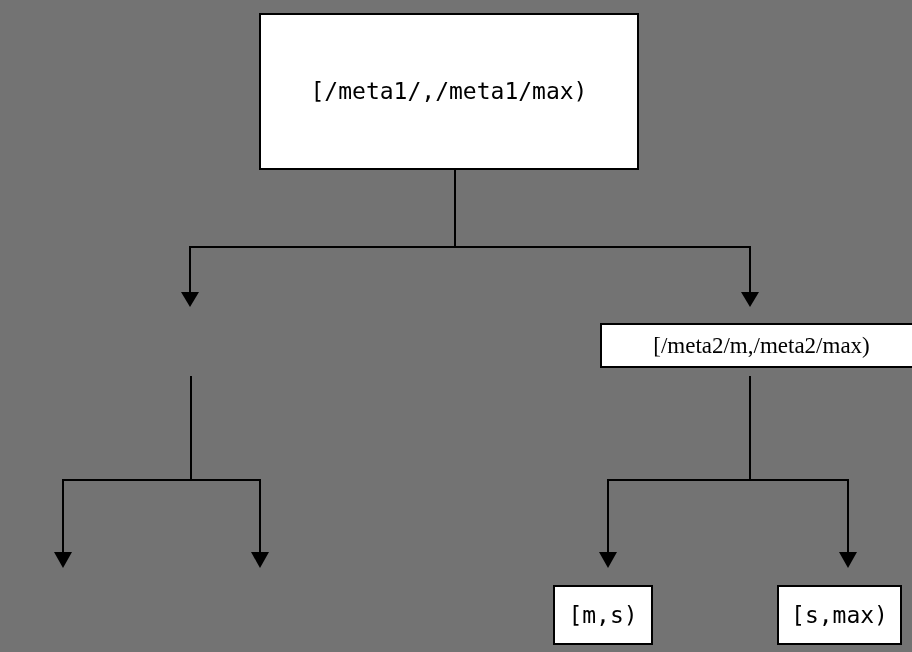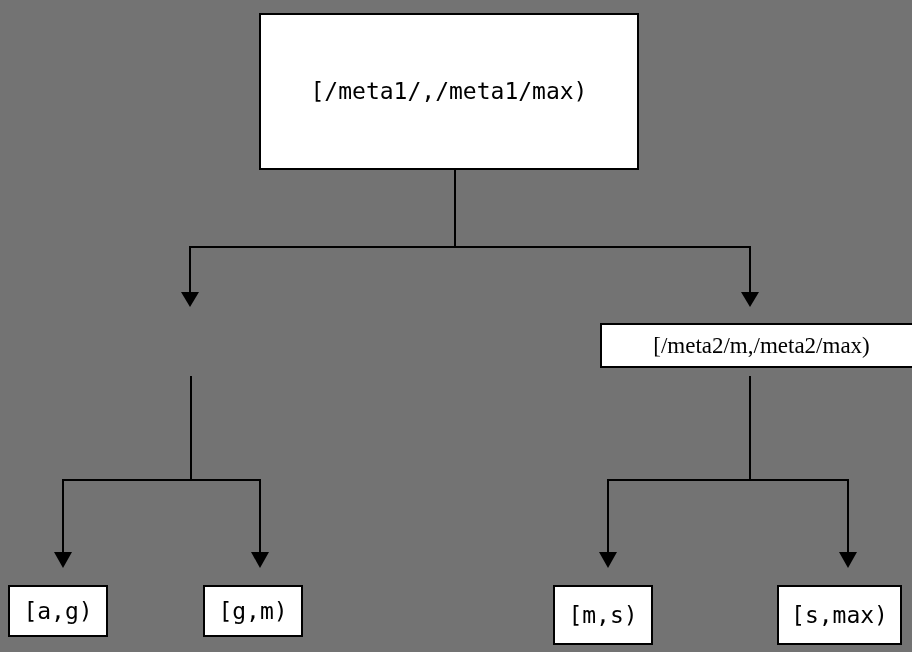--- a/index.html
+++ b/index.html
@@ -89,27 +89,21 @@
 
   <div class="node" id="node-root">
     <span>[/meta1/,/meta1/max)</span>
   </div>
 
 
   <div class="node" id="node-right">
     <span>[/meta2/m,/meta2/max)</span>
   </div>
 
-  <div class="node" id="leaf-ag">
-    <span>[a,g)</span>
-  </div>
 
-  <div class="node" id="leaf-gm">
-    <span>[g,m)</span>
-  </div>
 
   <div class="node" id="leaf-ms">
     <span>[m,s)</span>
   </div>
 
   <div class="node" id="leaf-smax">
     <span>[s,max)</span>
   </div>
 
 </div>

